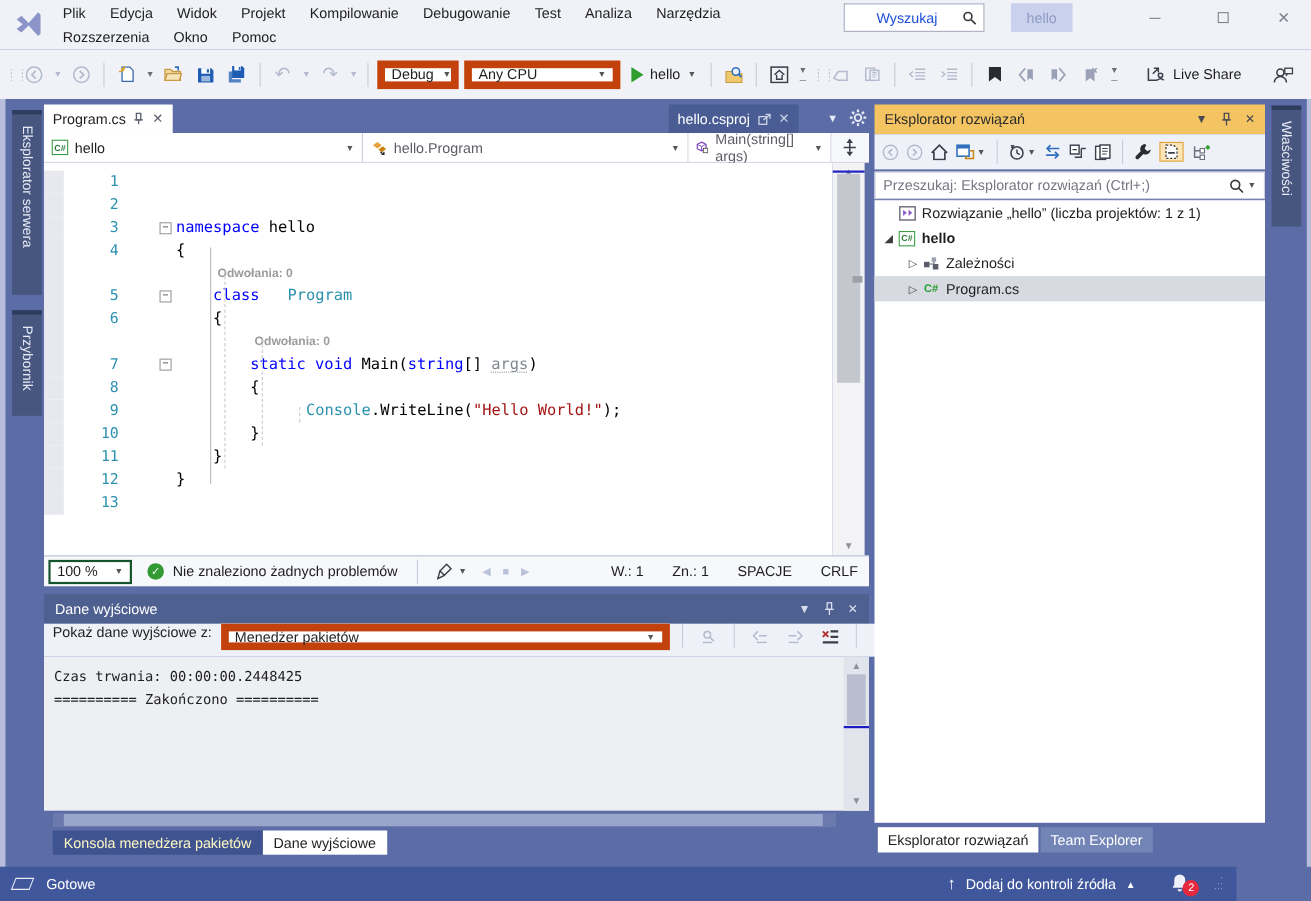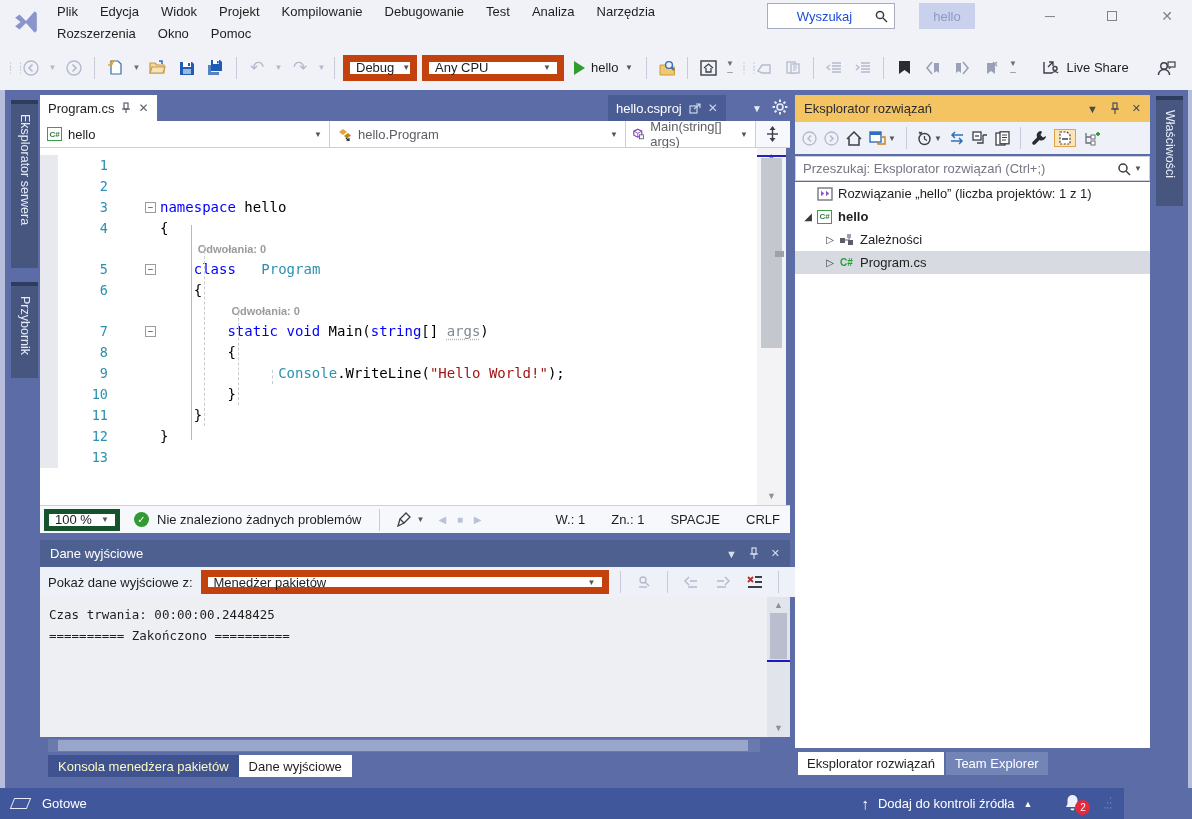--- a/index.html
+++ b/index.html
@@ -70,30 +70,30 @@
   .guide { position:absolute; width:0; border-left:1px dashed #c9c9d2; }
   .foldline { position:absolute; width:0; border-left:1px solid #b9b9c0; }
 
   .vscroll { left:757px; top:148px; width:29px; height:357px; background:#f3f3f6; }
   .vscroll .sarr { position:absolute; left:0; width:29px; text-align:center; color:#8d8f99; font-size:9px; }
   .vthumb { position:absolute; left:4px; width:21px; background:#c5c7ce; }
   .caretmark { position:absolute; left:0; width:29px; height:2px; background:#2222c2; }
   .smallmark { position:absolute; right:2px; width:9px; height:6px; background:#9fa1a8; }
 
   .edstatus { left:40px; top:505px; width:750px; height:28px; background:#f7f8fb; border-top:1px solid #cccedb; display:flex; align-items:center; padding:0 10px 0 4px; gap:14px; }
-  .zoomcombo { width:76px; height:22px; background:#fff; border:5px solid #14532d; display:flex; align-items:center; padding:0 6px; }
+  .zoomcombo { width:76px; height:22px; background:#fff; border:2px solid #14532d; display:flex; align-items:center; padding:0 6px; }
   .okcirc { width:15px; height:15px; border-radius:50%; background:#339933; color:#fff; font-size:10px; display:flex; align-items:center; justify-content:center; }
   .palenav { color:#b9c2da; font-size:10px; letter-spacing:4px; }
   .edstats { margin-left:auto; display:flex; gap:26px; }
 
   
   .outpanel { left:40px; top:540px; width:750px; height:237px; }
   .outtitle { position:absolute; left:0; top:0; width:750px; height:27px; background:#4e6090; color:#fff; display:flex; align-items:center; padding:0 10px; }
   .ticons { margin-left:auto; display:flex; gap:12px; color:#d9deee; font-size:11px; align-items:center; }
-  .outtool { position:absolute; left:0; top:27px; width:858px; height:30px; background:#eef1f8; display:flex; align-items:center; padding:0 8px; gap:8px; }
+  .outtool { position:absolute; left:0; top:27px; width:858px; height:30px; background:#eef1f8; display:flex; align-items:flex-start; padding:0 8px; gap:8px; }
   .outbody { position:absolute; left:0; top:57px; width:750px; height:140px; background:#edeff3; font-family:"DejaVu Sans Mono","Liberation Mono",monospace; font-size:12.5px; padding:7px 0 0 9px; line-height:21px; color:#1e1e1e; }
   .outvscroll { position:absolute; left:727px; top:57px; width:23px; height:140px; background:#e2e4ec; }
   .outhscroll { position:absolute; left:8px; top:199px; width:712px; height:13px; background:#6b7aac; }
   .ouththumb { position:absolute; left:10px; top:1px; width:690px; height:11px; background:#9aa5cb; }
   .outtabs { position:absolute; left:8px; top:215px; height:22px; display:flex; }
   .outtab1 { background:#3f5390; color:#fef9c3; padding:0 10px; display:flex; align-items:center; }
   .outtab2 { background:#fff; color:#1e1e1e; padding:0 10px; display:flex; align-items:center; }
 
   
   .solpanel { left:795px; top:95px; width:355px; height:682px; }

